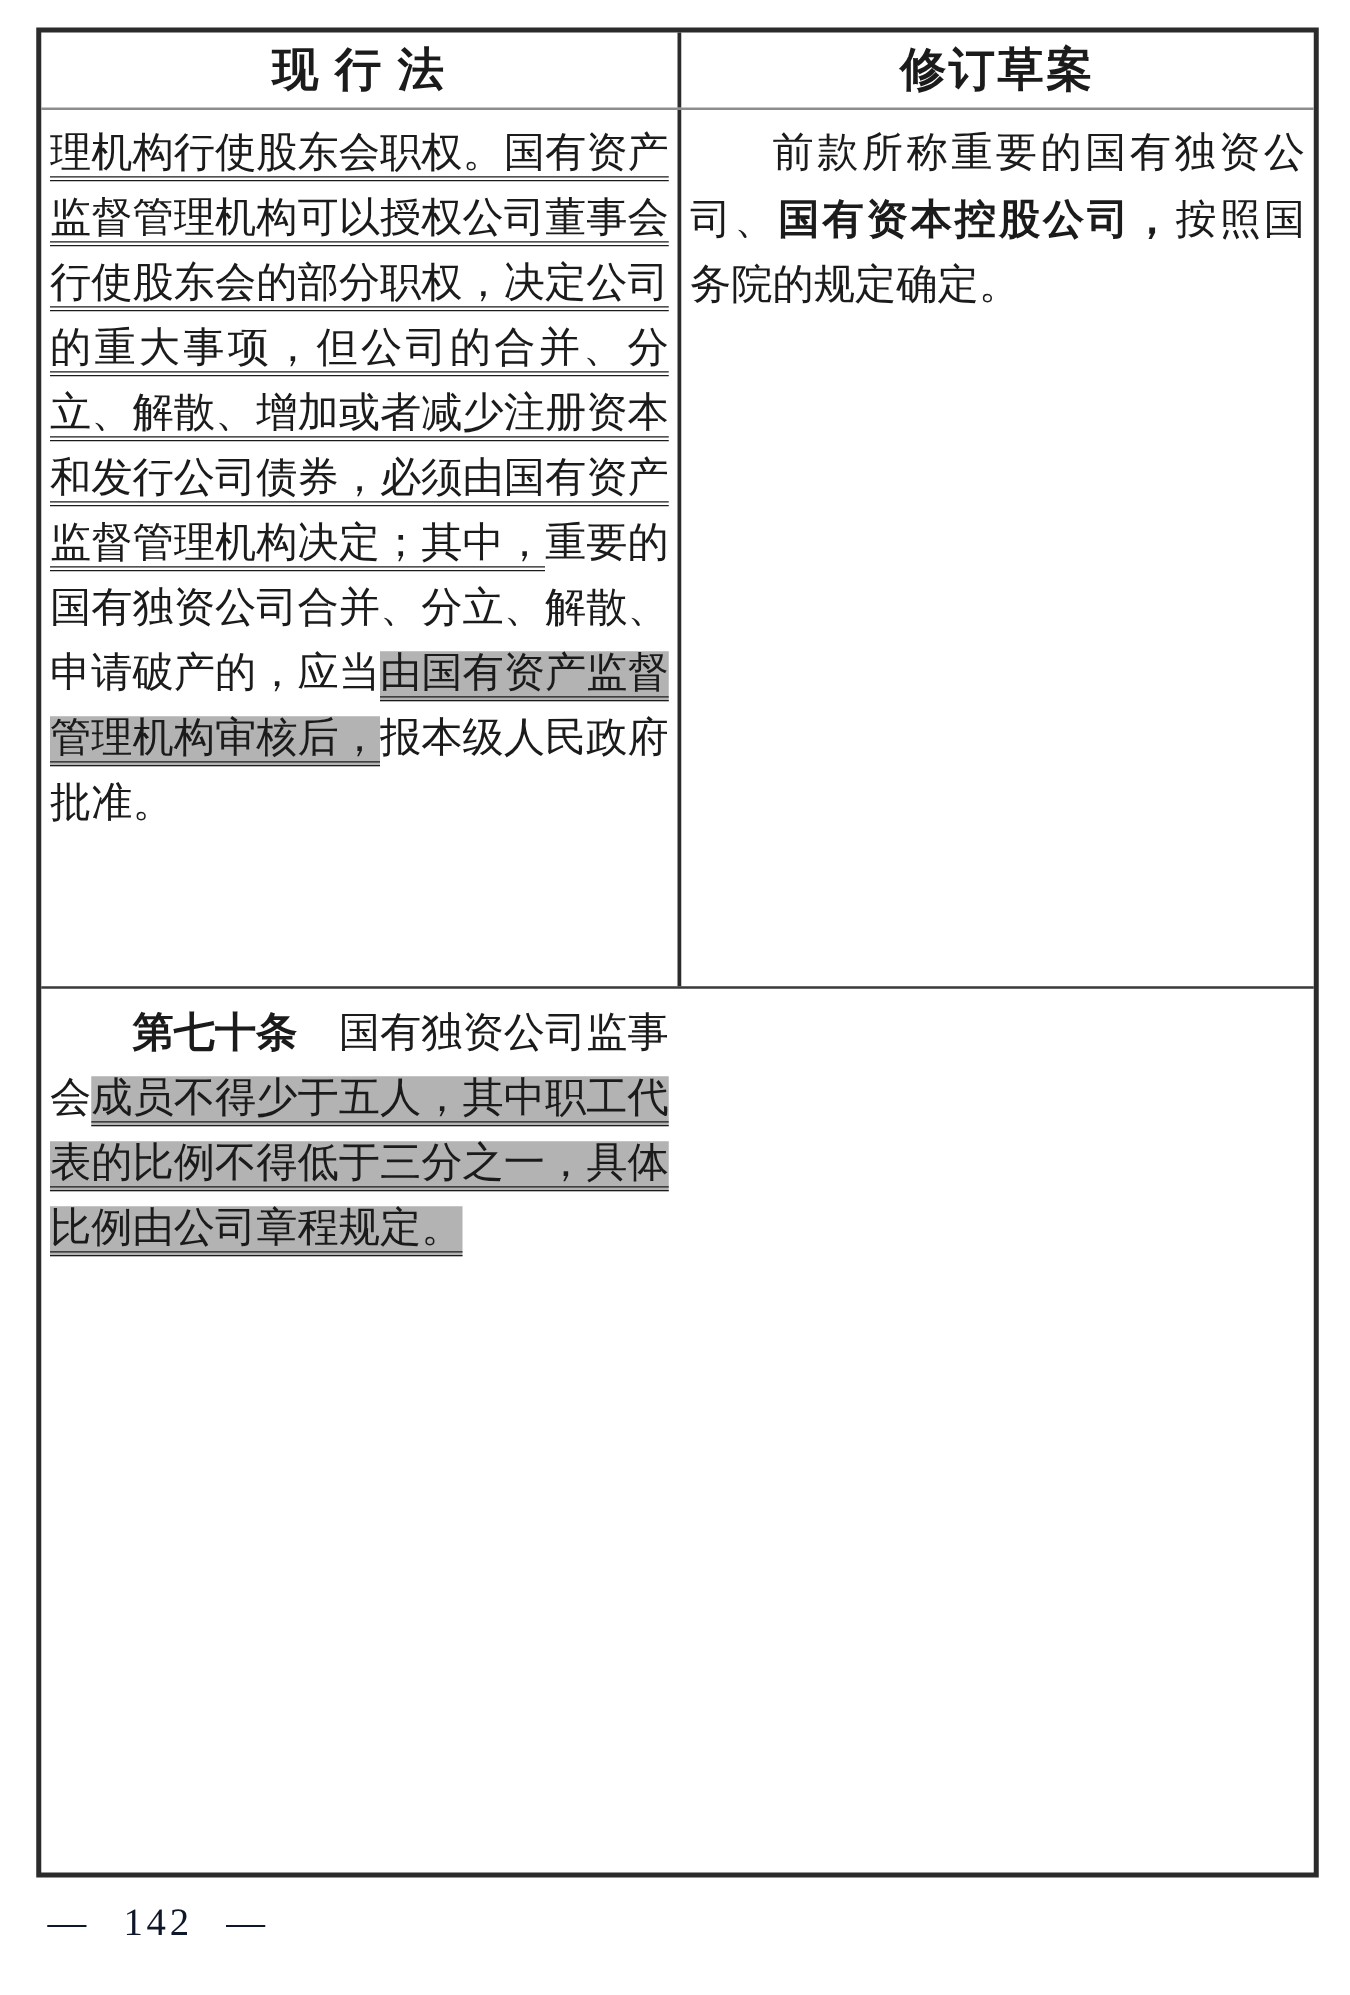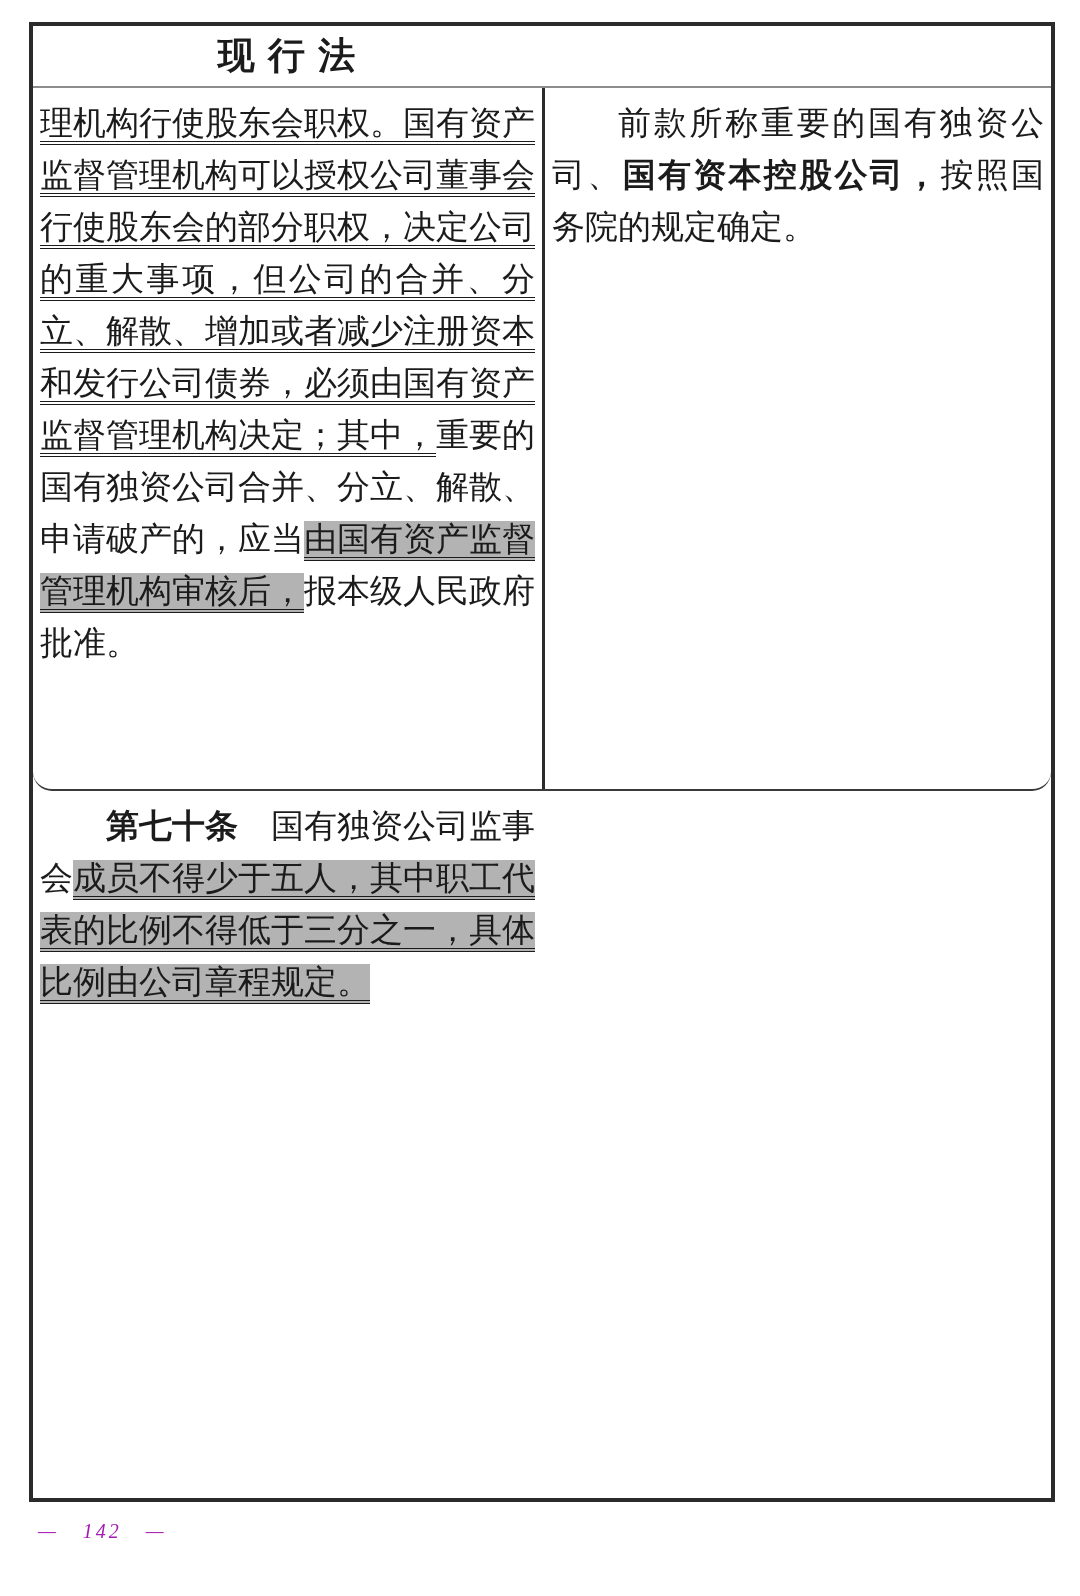--- a/index.html
+++ b/index.html
@@ -27,21 +27,21 @@
     height: 60px;
     border-bottom: 2px solid #8d8d8d;
   }
   .th {
     display: flex; align-items: center; justify-content: center;
     font-size: 37px; font-weight: 600;
     letter-spacing: 2px;
   }
   .col-right { border-left: 3px solid #2b2b2b; }
 
-  .trow { display: grid; grid-template-columns: 1fr 1fr; border-radius: 19px; }
+  .trow { display: grid; grid-template-columns: 1fr 1fr; }
   .trow-1 { height: 701px; border-bottom: 2px solid #3a3a3a; }
   .trow-2 { height: 707px; }
 
   .td {
     padding: 9px 7px 0 7px;
     font-size: 33px;
     line-height: 52px;
     text-align: justify;
     text-justify: inter-ideograph;
     overflow: hidden;
@@ -52,36 +52,36 @@
   
   .u { border-bottom: 4px double #1b1b1b; }
   
   .hl { background: #b3b3b3; }
   
   .b  { font-family: "Liberation Sans", "DejaVu Sans", sans-serif; font-weight: 700; }
 
   .page-number {
     position: absolute;
     left: 38px; top: 1520px;
-    font-size: 20px;
+    font-size: 31px;
     letter-spacing: 3px;
     word-spacing: 16px;
-    color: #a21caf;
-    font-style: italic;
+    color: #0f172a;
   }
 </style>
 </head>
 <body>
 
 <div class="page">
 
   <div class="doc-table">
 
     <div class="thead">
       <div class="th">现 行 法</div>
+      <div class="th col-right">修订草案</div>
     </div>
 
     <div class="trow trow-1">
       <div class="td">
         <p class="para"><span class="u">理机构行使股东会职权。国有资产监督管理机构可以授权公司董事会行使股东会的部分职权，决定公司的重大事项，但公司的合并、分立、解散、增加或者减少注册资本和发行公司债券，必须由国有资产监督管理机构决定；其中，</span><span>重要的国有独资公司合并、分立、解散、申请破产的，应当</span><span class="hl u">由国有资产监督管理机构审核后，</span><span>报本级人民政府批准。</span></p>
       </div>
       <div class="td col-right">
         <p class="para indent"><span>前款所称重要的国有独资公司、</span><span class="b">国有资本控股公司，</span><span>按照国务院的规定确定。</span></p>
       </div>
     </div>

